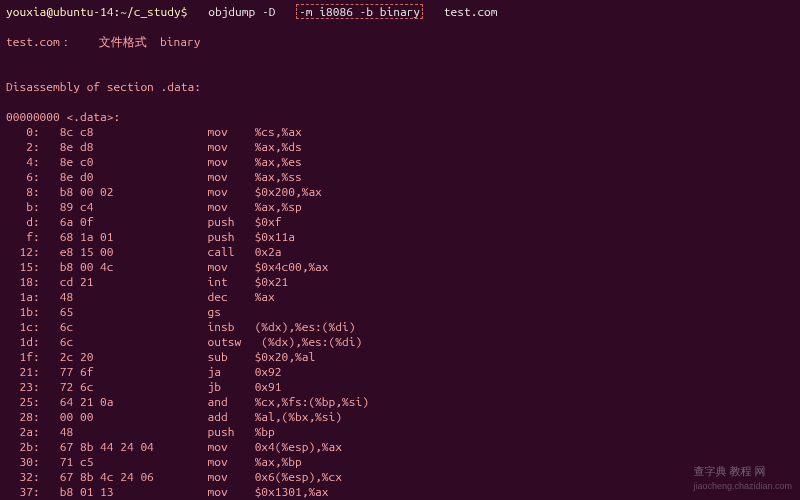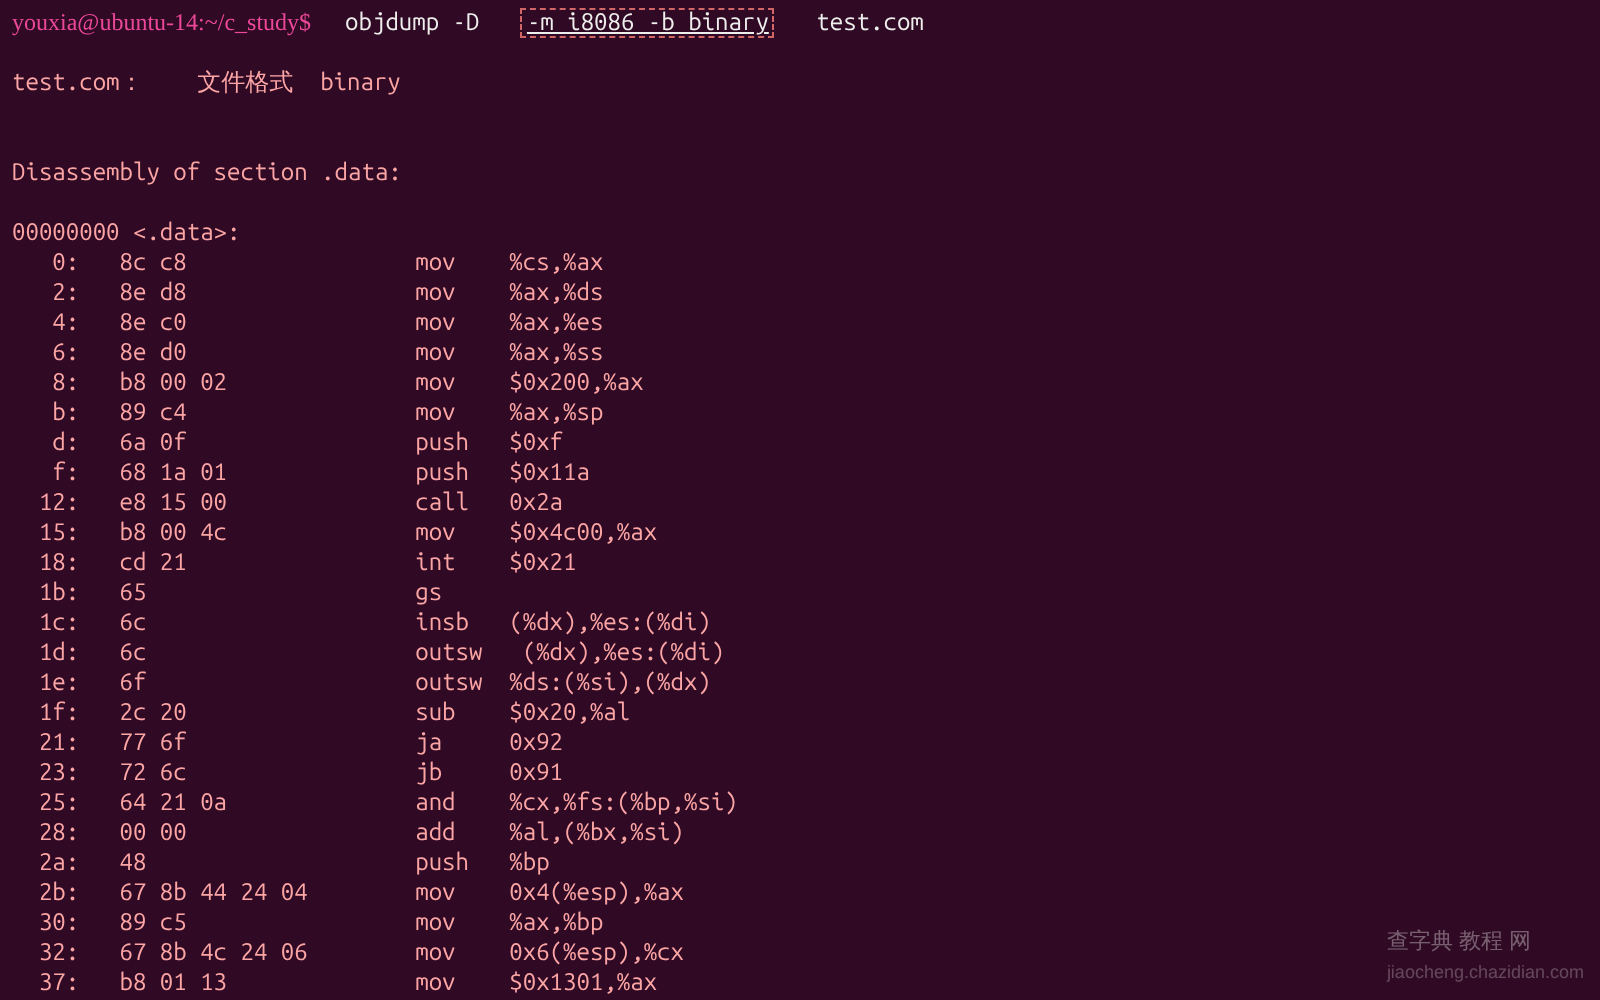--- a/index.html
+++ b/index.html
@@ -8,30 +8,29 @@
     height: 500px;
     background: #300a24;
     color: #ffffff;
     font-family: "Ubuntu Mono", "DejaVu Sans Mono", monospace;
     font-size: 12px;
     line-height: 15px;
     padding: 4px 6px;
     overflow: hidden;
     position: relative;
   }
-  .prompt { color: #ec4899; font-family: Liberation Serif, serif; }
+  .prompt { color: #fef9c3; }
   .cmd { color: #eeeeec; margin-left: 14px; }
   .white { color: #fca5a5; }
   .line { white-space: pre; }
   .box-highlight {
     border: 1px dashed #d06666;
     padding: 0 2px;
     display: inline-block;
     line-height: 13px;
-    text-decoration: underline;
   }
   .asm-row { white-space: pre; }
   .wm {
     position: absolute;
     right: 8px; bottom: 6px;
     font-size: 11px;
     color: rgba(255,255,255,0.35);
     font-family: sans-serif;
     margin-top: 36px;
   }
@@ -54,32 +53,32 @@
     <div class="asm-row white">   2:   8e d8                 mov    %ax,%ds</div>
     <div class="asm-row white">   4:   8e c0                 mov    %ax,%es</div>
     <div class="asm-row white">   6:   8e d0                 mov    %ax,%ss</div>
     <div class="asm-row white">   8:   b8 00 02              mov    $0x200,%ax</div>
     <div class="asm-row white">   b:   89 c4                 mov    %ax,%sp</div>
     <div class="asm-row white">   d:   6a 0f                 push   $0xf</div>
     <div class="asm-row white">   f:   68 1a 01              push   $0x11a</div>
     <div class="asm-row white">  12:   e8 15 00              call   0x2a</div>
     <div class="asm-row white">  15:   b8 00 4c              mov    $0x4c00,%ax</div>
     <div class="asm-row white">  18:   cd 21                 int    $0x21</div>
+    <div class="asm-row white">  1a:   48                    dec    %ax</div>
     <div class="asm-row white">  1b:   65                    gs     </div>
     <div class="asm-row white">  1c:   6c                    insb   (%dx),%es:(%di)</div>
     <div class="asm-row white">  1d:   6c                    outsw   (%dx),%es:(%di)</div>
-    <div class="asm-row white">  1e:   6f                    outsw  %ds:(%si),(%dx)</div>
     <div class="asm-row white">  1f:   2c 20                 sub    $0x20,%al</div>
     <div class="asm-row white">  21:   77 6f                 ja     0x92</div>
     <div class="asm-row white">  23:   72 6c                 jb     0x91</div>
     <div class="asm-row white">  25:   64 21 0a              and    %cx,%fs:(%bp,%si)</div>
     <div class="asm-row white">  28:   00 00                 add    %al,(%bx,%si)</div>
     <div class="asm-row white">  2a:   48                    push   %bp</div>
     <div class="asm-row white">  2b:   67 8b 44 24 04        mov    0x4(%esp),%ax</div>
-    <div class="asm-row white">  30:   89 c5                 mov    %ax,%bp</div>
+    <div class="asm-row white">  30:   71 c5                 mov    %ax,%bp</div>
     <div class="asm-row white">  32:   67 8b 4c 24 06        mov    0x6(%esp),%cx</div>
     <div class="asm-row white">  37:   b8 01 13              mov    $0x1301,%ax</div>
   </div>
 
 <div class="wm">
   <div>查字典  教程 网</div>
   <div class="sub">jiaocheng.chazidian.com</div>
 </div>
 
 </body></html>

